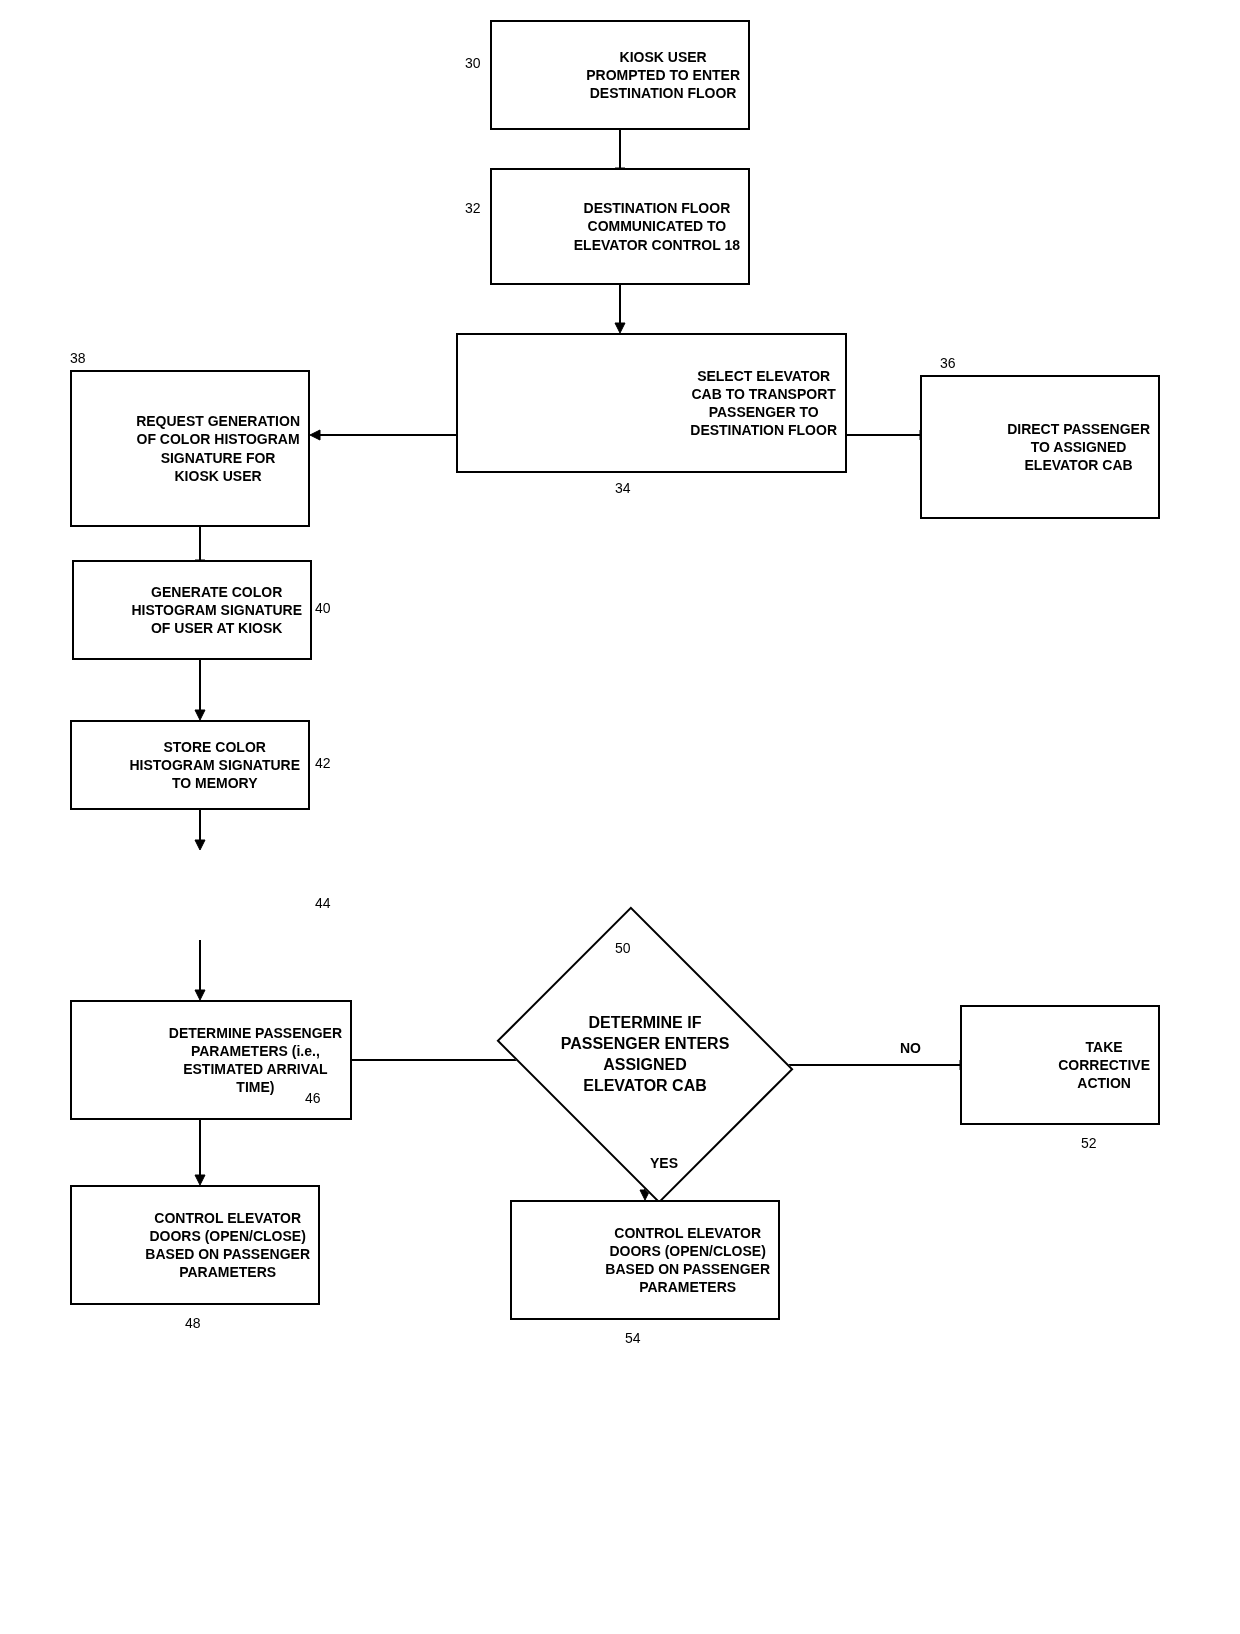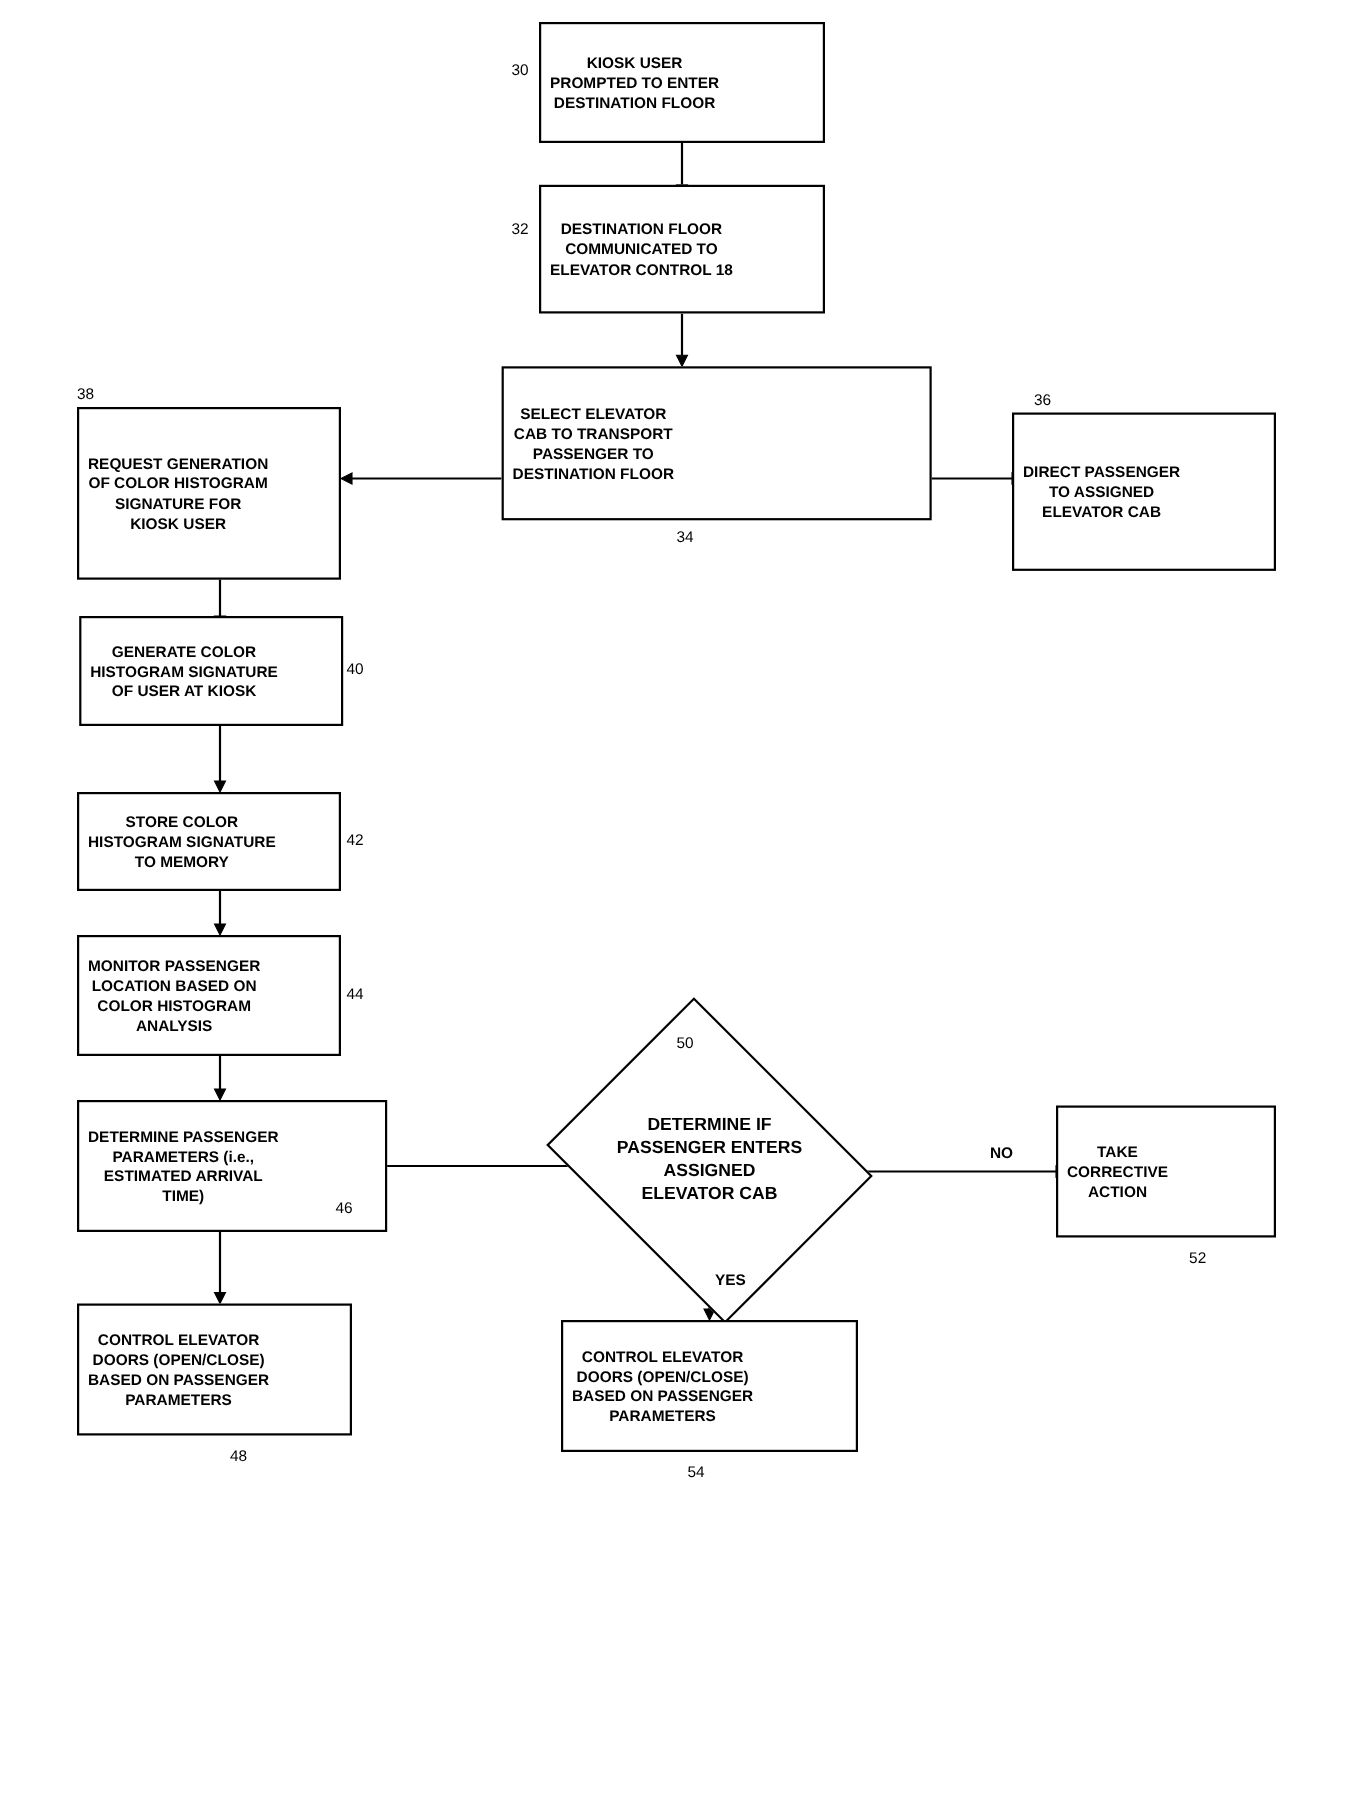--- a/index.html
+++ b/index.html
@@ -15,21 +15,21 @@
       position: relative;
       width: 1240px;
       height: 1634px;
     }
     .box {
       position: absolute;
       border: 2px solid #000;
       background: #fff;
       display: flex;
       align-items: center;
-      justify-content: flex-start;
+      justify-content: flex-end;
       text-align: center;
       font-size: 14px;
       font-weight: bold;
       line-height: 1.3;
       padding: 8px;
     }
     .diamond {
       position: absolute;
       display: flex;
       align-items: center;
@@ -163,43 +163,37 @@
   </div>
   <span class="label" style="left:315px; top:600px;">40</span>
 
   <div class="box" style="left:70px; top:720px; width:240px; height:90px;">
     <span style="white-space:pre-line;">STORE COLOR
 HISTOGRAM SIGNATURE
 TO MEMORY</span>
   </div>
   <span class="label" style="left:315px; top:755px;">42</span>
 
-  <div class="box" style="left:70px; top:850px; width:240px; height:110px;">
-    <span style="white-space:pre-line;">MONITOR PASSENGER
-LOCATION BASED ON
-COLOR HISTOGRAM
-ANALYSIS</span>
-  </div>
   <span class="label" style="left:315px; top:895px;">44</span>
 
   <div class="box" style="left:70px; top:1000px; width:282px; height:120px;">
     <span style="white-space:pre-line;">DETERMINE PASSENGER
 PARAMETERS (i.e.,
 ESTIMATED ARRIVAL
 TIME)</span>
   </div>
   <span class="label" style="left:305px; top:1090px;">46</span>
 
   <div class="box" style="left:70px; top:1185px; width:250px; height:120px;">
     <span style="white-space:pre-line;">CONTROL ELEVATOR
 DOORS (OPEN/CLOSE)
 BASED ON PASSENGER
 PARAMETERS</span>
   </div>
-  <span class="label" style="left:185px; top:1315px;margin-left:24px;">48</span>
+  <span class="label" style="left:185px; top:1315px;">48</span>
 
   <div class="diamond" style="left:530px; top:960px; width:230px; height:190px;">
     <div class="diamond-inner"></div>
     <div class="diamond-text" style="white-space:pre-line; font-size:16px; font-weight:bold; line-height:1.3;">DETERMINE IF
 PASSENGER ENTERS
 ASSIGNED
 ELEVATOR CAB</div>
   </div>
   <span class="label" style="left:615px; top:940px;">50</span>
 

